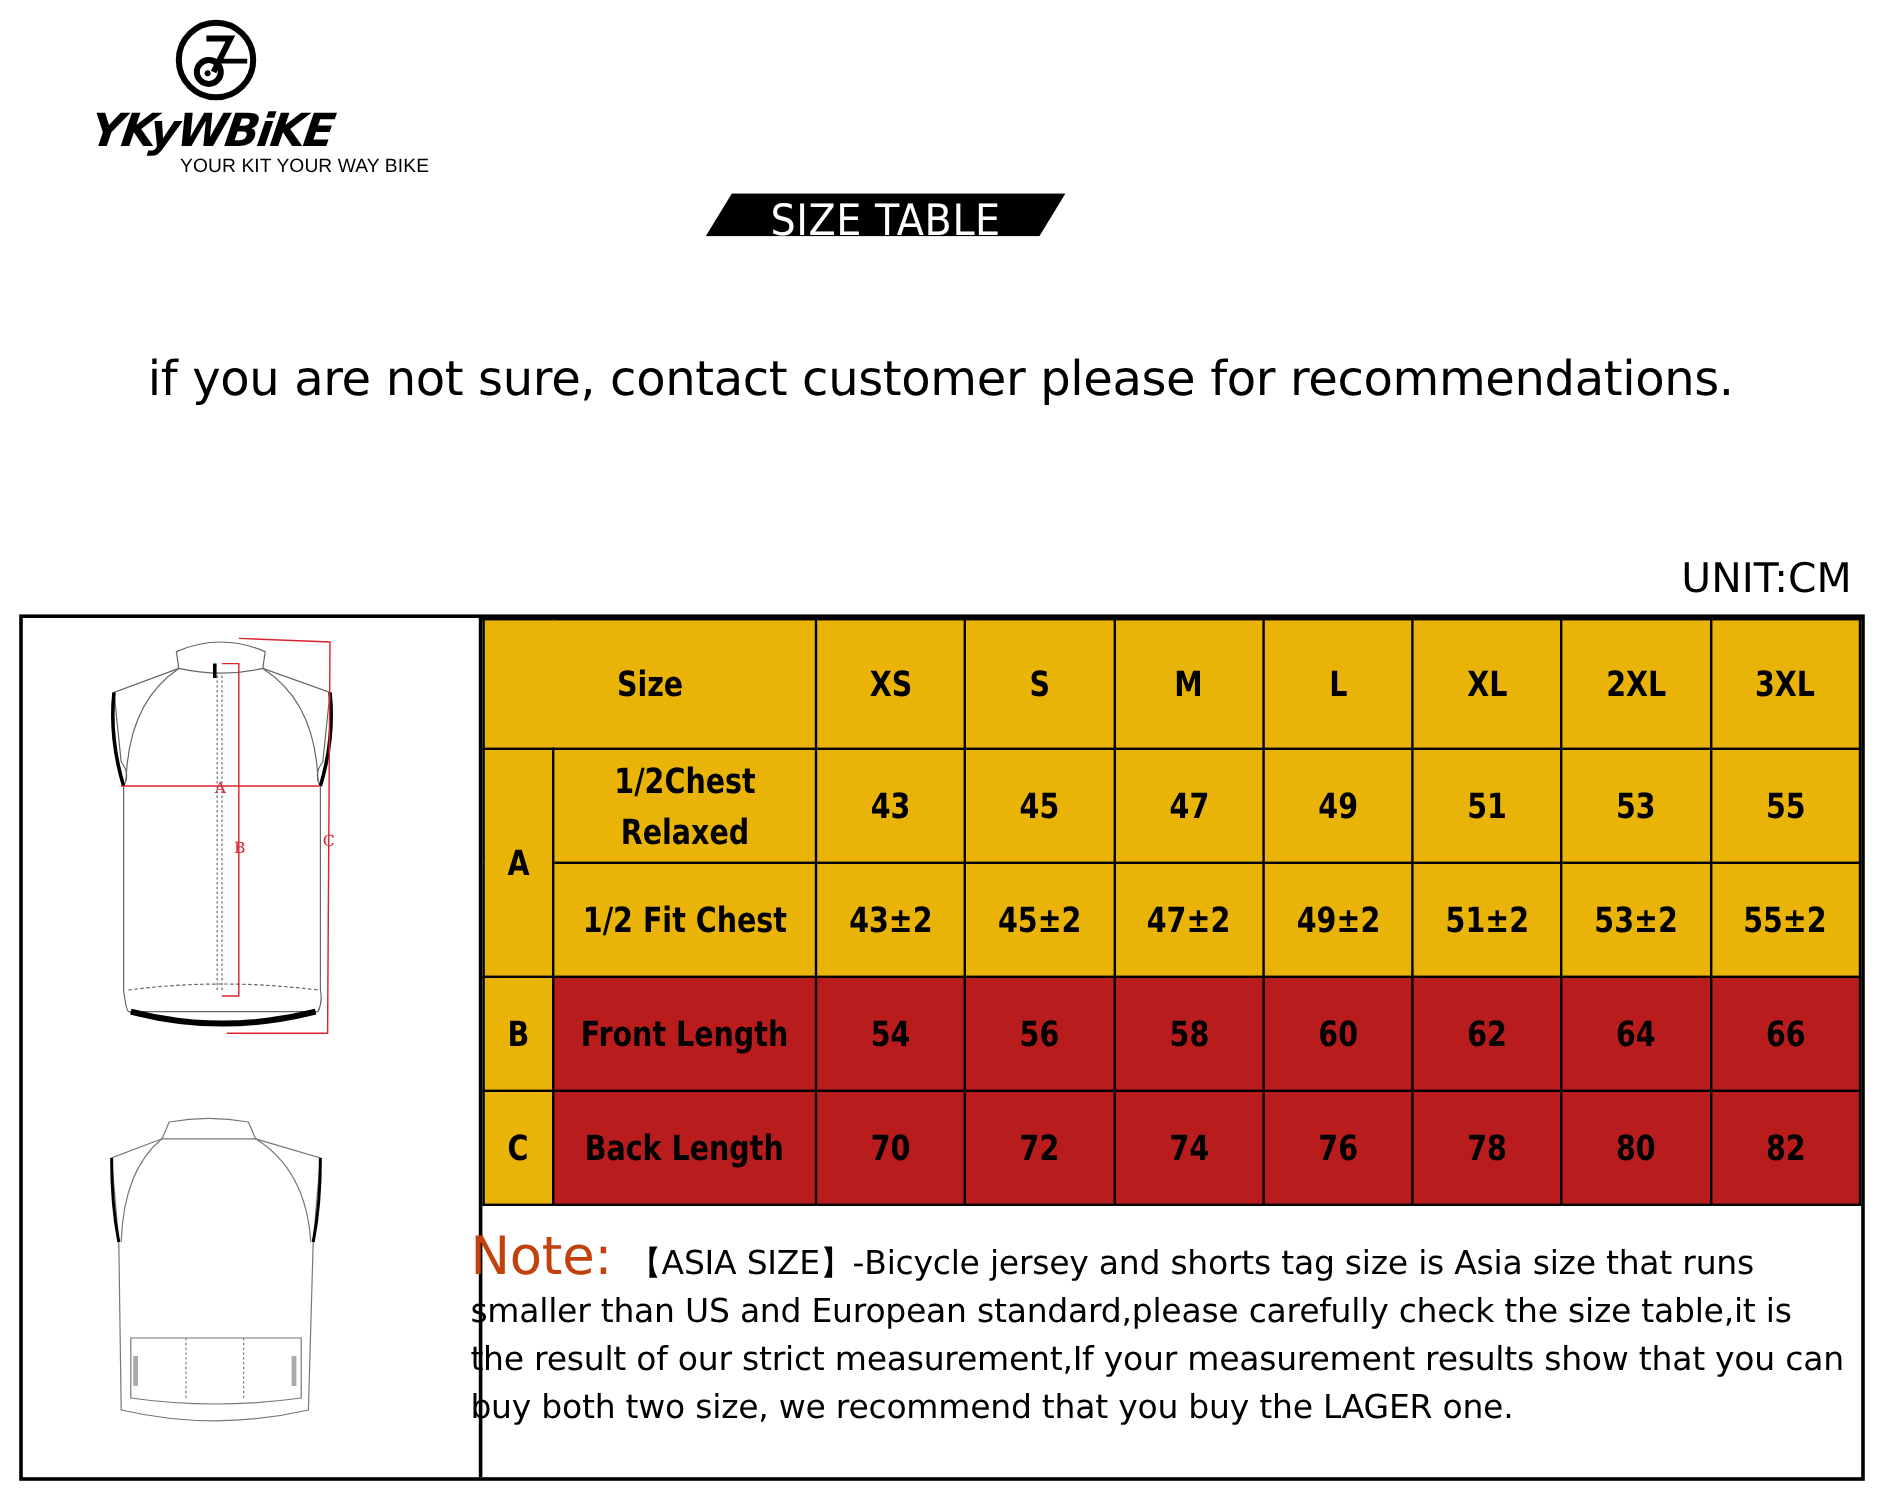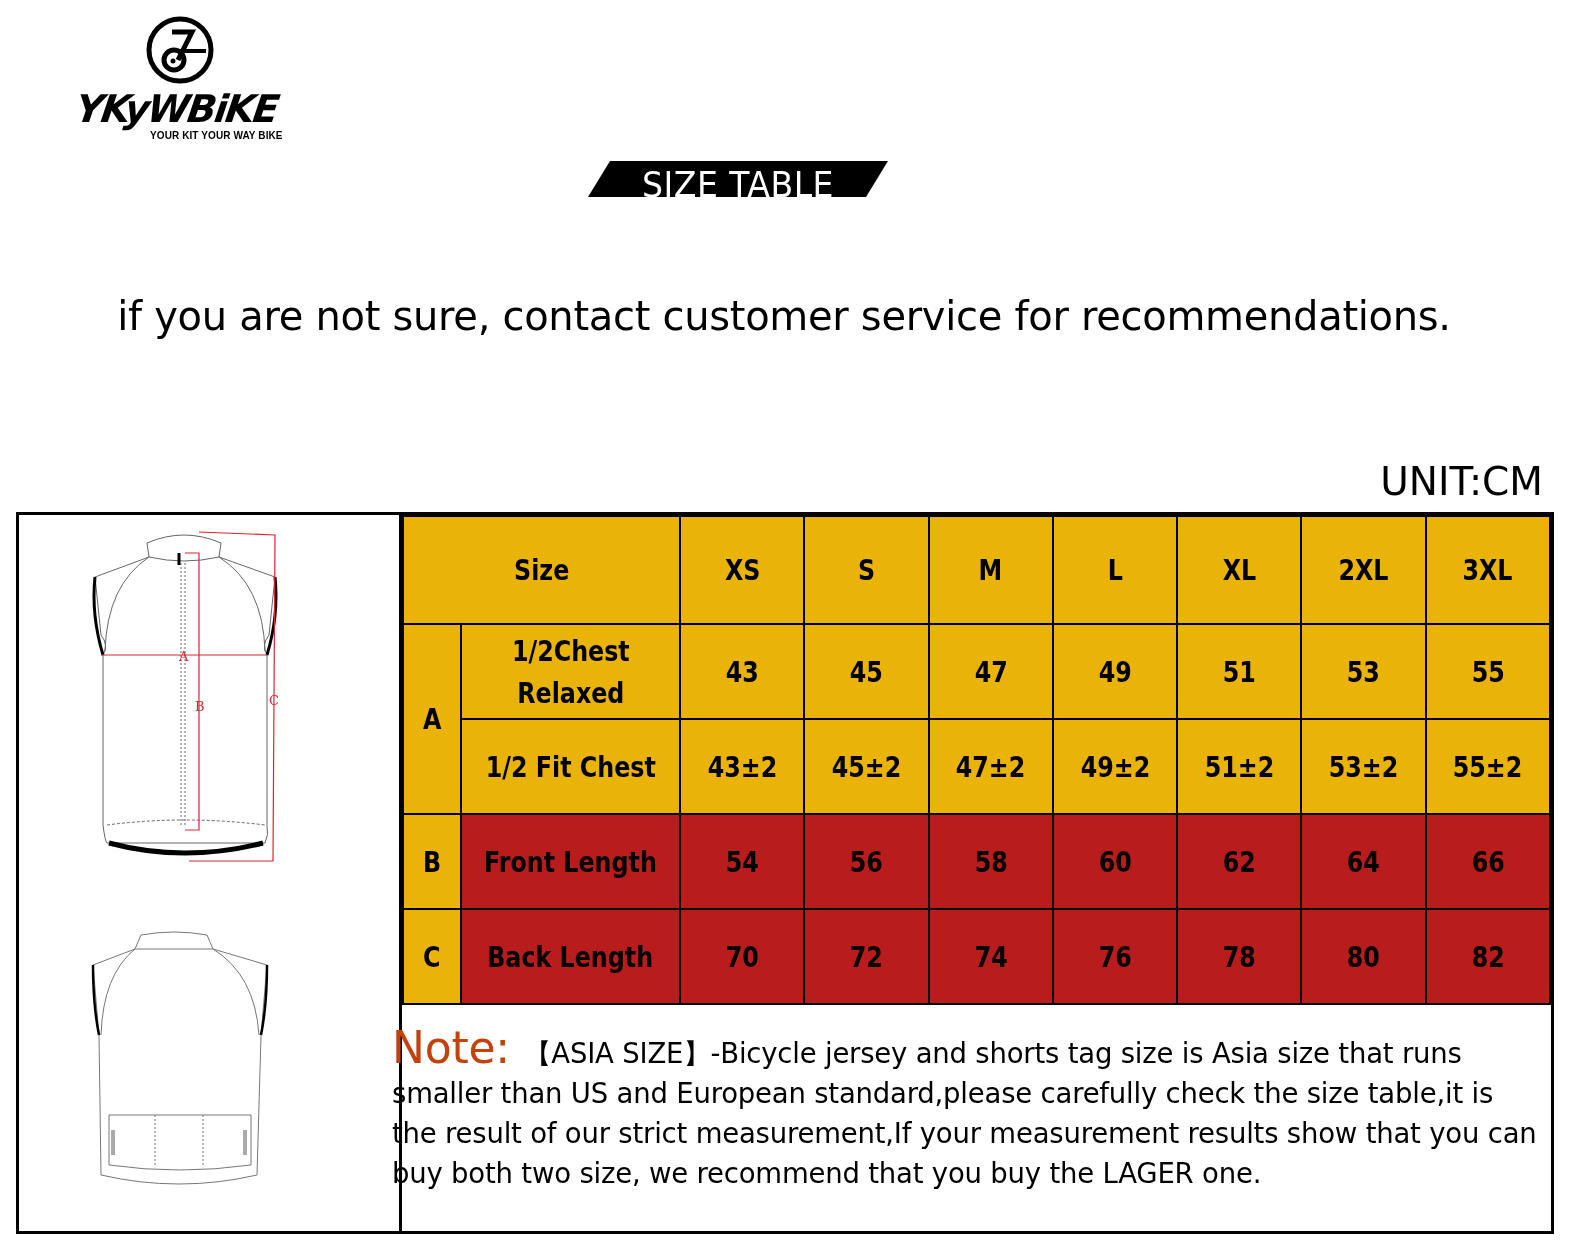--- a/index.html
+++ b/index.html
@@ -1,29 +1,29 @@
 <!DOCTYPE html>
 <html><head>
 <meta charset="utf-8">
 <style>
   html, body { margin:0; padding:0; background:#ffffff; }
   body { width:1578px; height:1257px; position:relative; overflow:hidden; font-family:"Liberation Sans", sans-serif; color:#000; }
 
   .logo { position:absolute; left:72px; top:12px; width:220px; height:125px; }
   .logo svg { position:absolute; left:72px; top:2px; }
   .logo .wordmark { position:absolute; left:4px; top:78px; font-family:"DejaVu Sans", sans-serif; font-weight:bold; font-style:italic; font-size:38px; letter-spacing:-2px; line-height:38px; transform:skewX(-8deg); }
-  .logo .tagline { position:absolute; left:78px; top:118px; font-family:"Liberation Sans", sans-serif; font-weight:bold; font-size:10px; letter-spacing:0.1px; white-space:nowrap; }
+  .logo .tagline { position:absolute; left:78px; top:118px; font-family:"Liberation Sans", sans-serif; font-weight:normal; font-size:16px; letter-spacing:0.1px; white-space:nowrap; }
 
   .banner { position:absolute; left:588px; top:161px; width:300px; height:36px; }
   .banner .shape { position:absolute; inset:0; background:#000; clip-path:polygon(22px 0, 100% 0, calc(100% - 22px) 100%, 0 100%); }
   .banner .text { position:absolute; left:0; right:0; top:0; height:48px; line-height:48px; text-align:center; color:#fff; font-family:"DejaVu Sans", sans-serif; font-size:36px; letter-spacing:0.5px; transform:scaleX(0.92); }
 
   .intro { position:absolute; left:0; width:1568px; text-align:center; font-family:"DejaVu Sans", sans-serif; font-size:40px; line-height:52px; top:290px; letter-spacing:-0.3px; }
 
-  .unit { position:absolute; right:35px; top:459px; font-family:"DejaVu Sans", sans-serif; font-size:39px; line-height:46px;text-align:center; }
+  .unit { position:absolute; right:35px; top:459px; font-family:"DejaVu Sans", sans-serif; font-size:34px; line-height:46px;text-align:center; }
 
   .frame { position:absolute; left:16px; top:512px; width:1532px; height:716px; border:3px solid #000; background:#fff; }
   .illustration { position:absolute; left:0; top:0; width:380px; height:716px; border-right:3px solid #000; }
   .illustration svg { position:absolute; }
 
   table.size-table { position:absolute; left:383px; top:0; border-collapse:collapse; width:1149px; }
   .size-table td { border:2px solid #000; text-align:center; vertical-align:middle; font-family:"DejaVu Sans", sans-serif; font-weight:bold; font-size:29px; transform-origin:center; padding:0; }
   .size-table td .t { display:inline-block; transform:scaleX(0.82); }
   .size-table .y { background:#eab308; }
   .size-table .w { background:#b91c1c; }
@@ -48,21 +48,21 @@
   <div class="wordmark">YKyWBiKE</div>
   <div class="tagline">YOUR KIT YOUR WAY BIKE</div>
 </div>
 
 <div class="banner">
   <div class="shape"></div>
   <div class="text">SIZE TABLE</div>
 </div>
 
 <div class="intro">
-  <div>if you are not sure, contact customer service for recommendations.</div>
+  <div>if you are not sure, contact customer please for recommendations.</div>
 </div>
 
 <div class="unit">UNIT:CM</div>
 
 <div class="frame">
   <div class="illustration">
 
     <svg style="left:60px;top:10px" width="220" height="340" viewBox="0 0 220 340">
       <g fill="none" stroke="#666" stroke-width="1">
         <path d="M68 18 Q105 2 142 18 L140 32 Q105 40 70 32 Z"></path>

